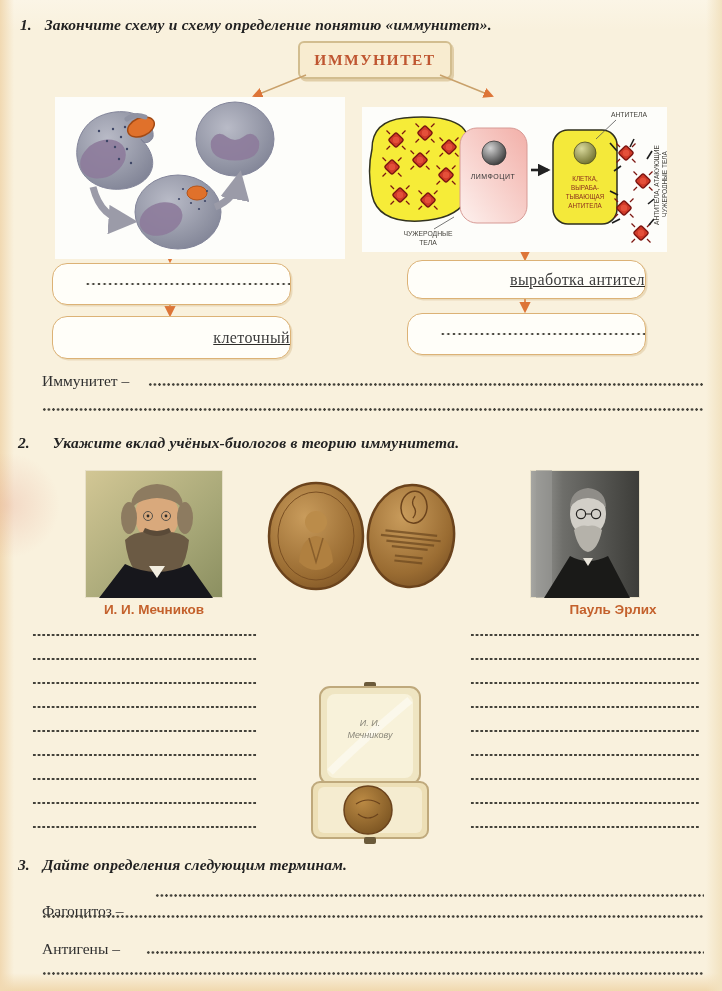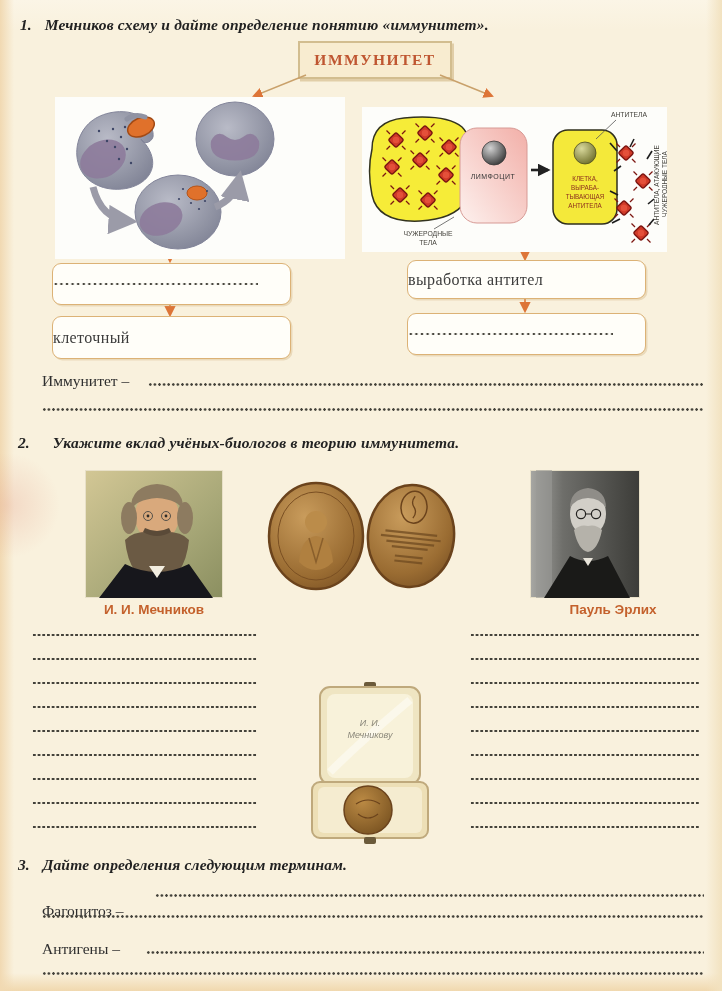--- a/index.html
+++ b/index.html
@@ -11,27 +11,28 @@
       linear-gradient(270deg,#f2e2c0 0,rgba(249,241,221,0) 16px),
       linear-gradient(0deg,#f0d8ae 0,rgba(249,241,221,0) 18px),
       linear-gradient(180deg,#fbf5e6 0,rgba(249,241,221,0) 30px),
       #f9f1dd;
     font-family:"Liberation Serif",serif;color:#2e2c28;
   }
   .abs{position:absolute;}
   .task-num{font-style:italic;font-weight:bold;font-size:15.5px;color:#222;}
   .task-title{font-style:italic;font-weight:bold;font-size:15.5px;color:#222;letter-spacing:.2px;}
   .scheme-box{
-    position:absolute;background:#fffef9;border:1.8px solid #dcb276;border-radius:9px;
-    display:flex;align-items:center;justify-content:flex-start;
+    position:absolute;background:#fffef9;border:1.8px solid #dcb276;border-radius:15px;
+    display:flex;align-items:center;justify-content:flex-end;
     box-shadow:1.5px 1.5px 0 rgba(205,175,120,.35);
+    text-decoration:underline;
   }
   .scheme-box .box-label{font-family:"Liberation Serif",serif;font-size:16px;color:#3c3c3c;letter-spacing:.4px;}
   .root-box{
-    position:absolute;background:#f8ecd0;border:2px solid #d2bd8f;border-radius:0;
+    position:absolute;background:#f8ecd0;border:2px solid #d2bd8f;border-radius:6px;
     display:flex;align-items:center;justify-content:center;
     box-shadow:2px 2.5px 0 rgba(196,164,104,.45);
   }
   .root-box span{font-family:"Liberation Serif",serif;font-weight:bold;font-size:15.5px;color:#bf5631;letter-spacing:1.5px;}
   .dots{position:absolute;height:7px;background-image:radial-gradient(circle,#44423a 1.15px,rgba(0,0,0,0) 1.45px);background-size:4.6px 7px;background-repeat:repeat-x;}
   .boxdots{width:205px;height:8px;background-image:radial-gradient(circle,#4a4840 1.25px,rgba(0,0,0,0) 1.55px);background-size:5.6px 8px;background-repeat:repeat-x;}
   .dotrow{height:24px;background-image:radial-gradient(circle,#44423a 1.15px,rgba(0,0,0,0) 1.45px);background-size:4.7px 24px;background-repeat:repeat-x;}
   .serif-label{position:absolute;font-family:"Liberation Serif",serif;font-size:15.5px;color:#2f2f2f;text-align:right;}
   .caption{position:absolute;text-align:center;font-family:"Liberation Sans",sans-serif;font-weight:600;font-size:13.5px;color:#c4612c;}
   .laureates{position:absolute;text-align:center;font-family:"Liberation Sans",sans-serif;font-weight:600;font-size:13px;line-height:20px;color:#c4612c;}
@@ -39,21 +40,21 @@
   svg .sm{fill:#44423c;}
   svg .maroon{fill:#8c2e1e;}
 </style>
 </head>
 <body>
 
 <div id="page">
 
   <div class="abs" style="left:20px;top:16px;">
     <span class="task-num">1.</span>
-    <span class="task-title" style="margin-left:9px;">Мечников схему и дайте определение понятию «иммунитет».</span>
+    <span class="task-title" style="margin-left:9px;">Закончите схему и схему определение понятию «иммунитет».</span>
   </div>
 
   <div class="root-box" style="left:298px;top:41px;width:150px;height:34px;">
     <span>ИММУНИТЕТ</span>
   </div>
 
   <svg class="abs" style="left:0;top:38px;" width="722" height="280">
     <defs>
       <marker id="mOr" viewBox="0 0 10 10" refX="8" refY="5" markerWidth="7" markerHeight="7" orient="auto-start-reverse">
         <path d="M0,0 L10,5 L0,10 z" fill="#dd7538"></path>

